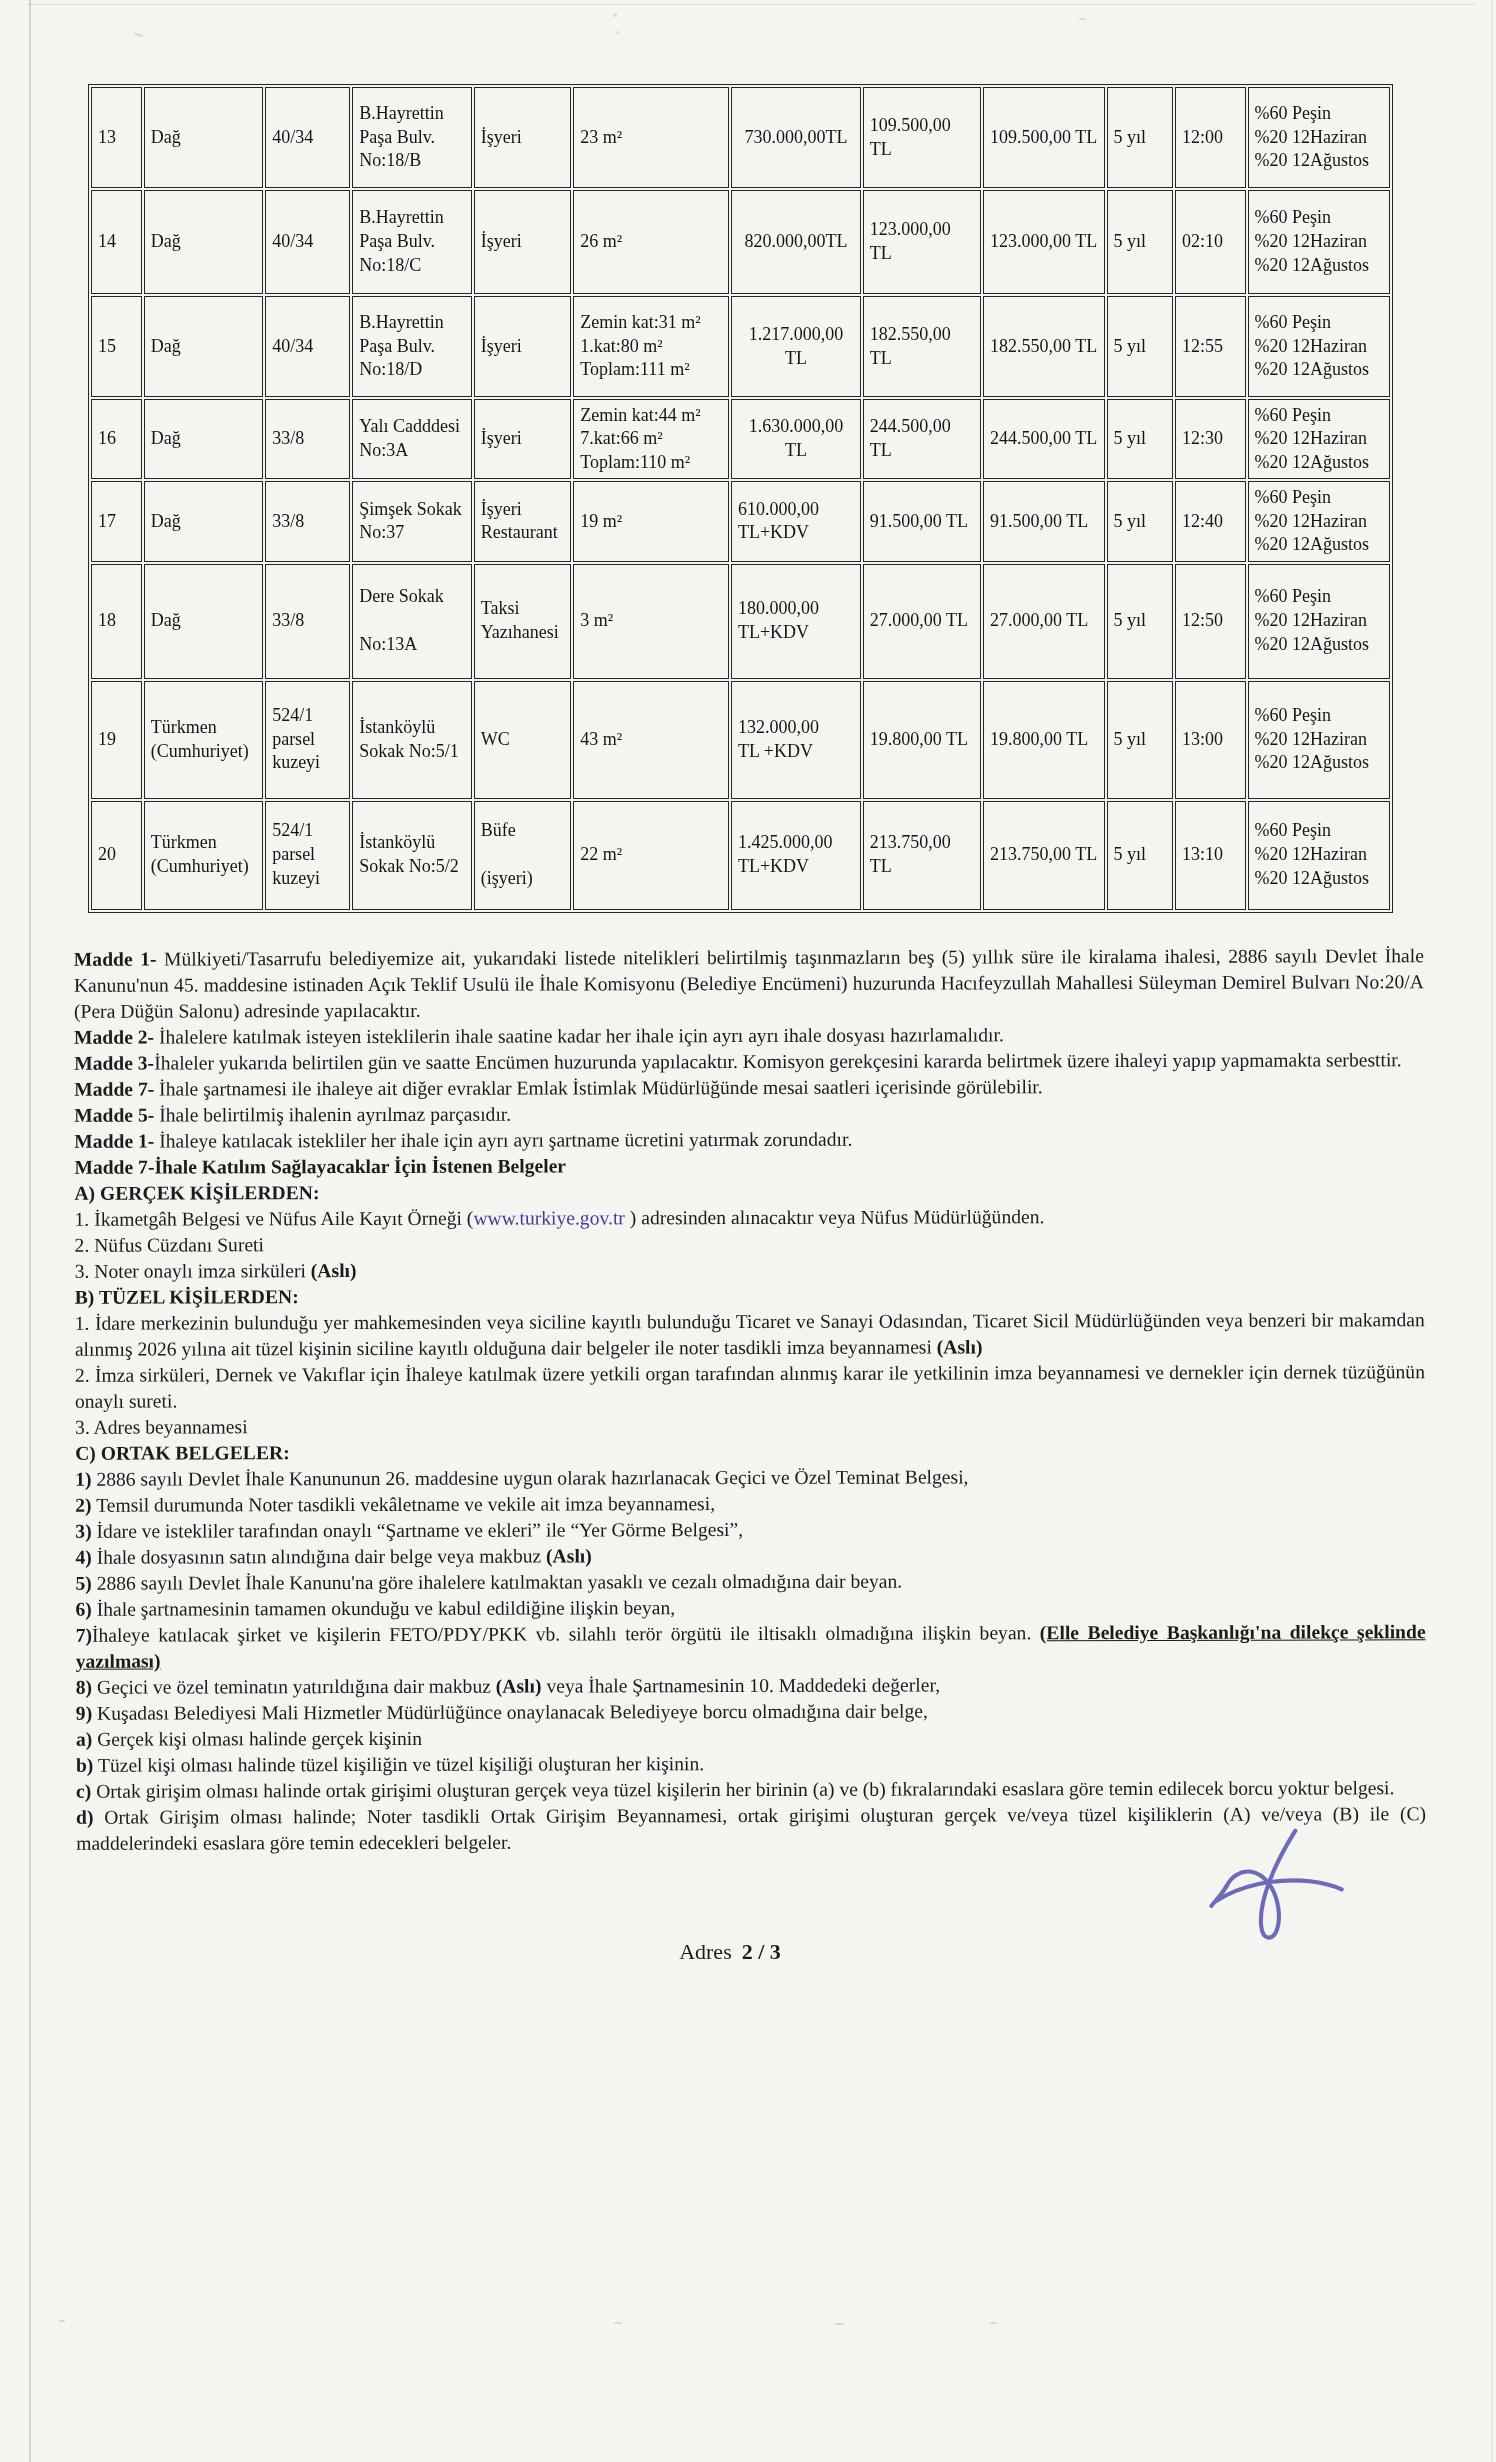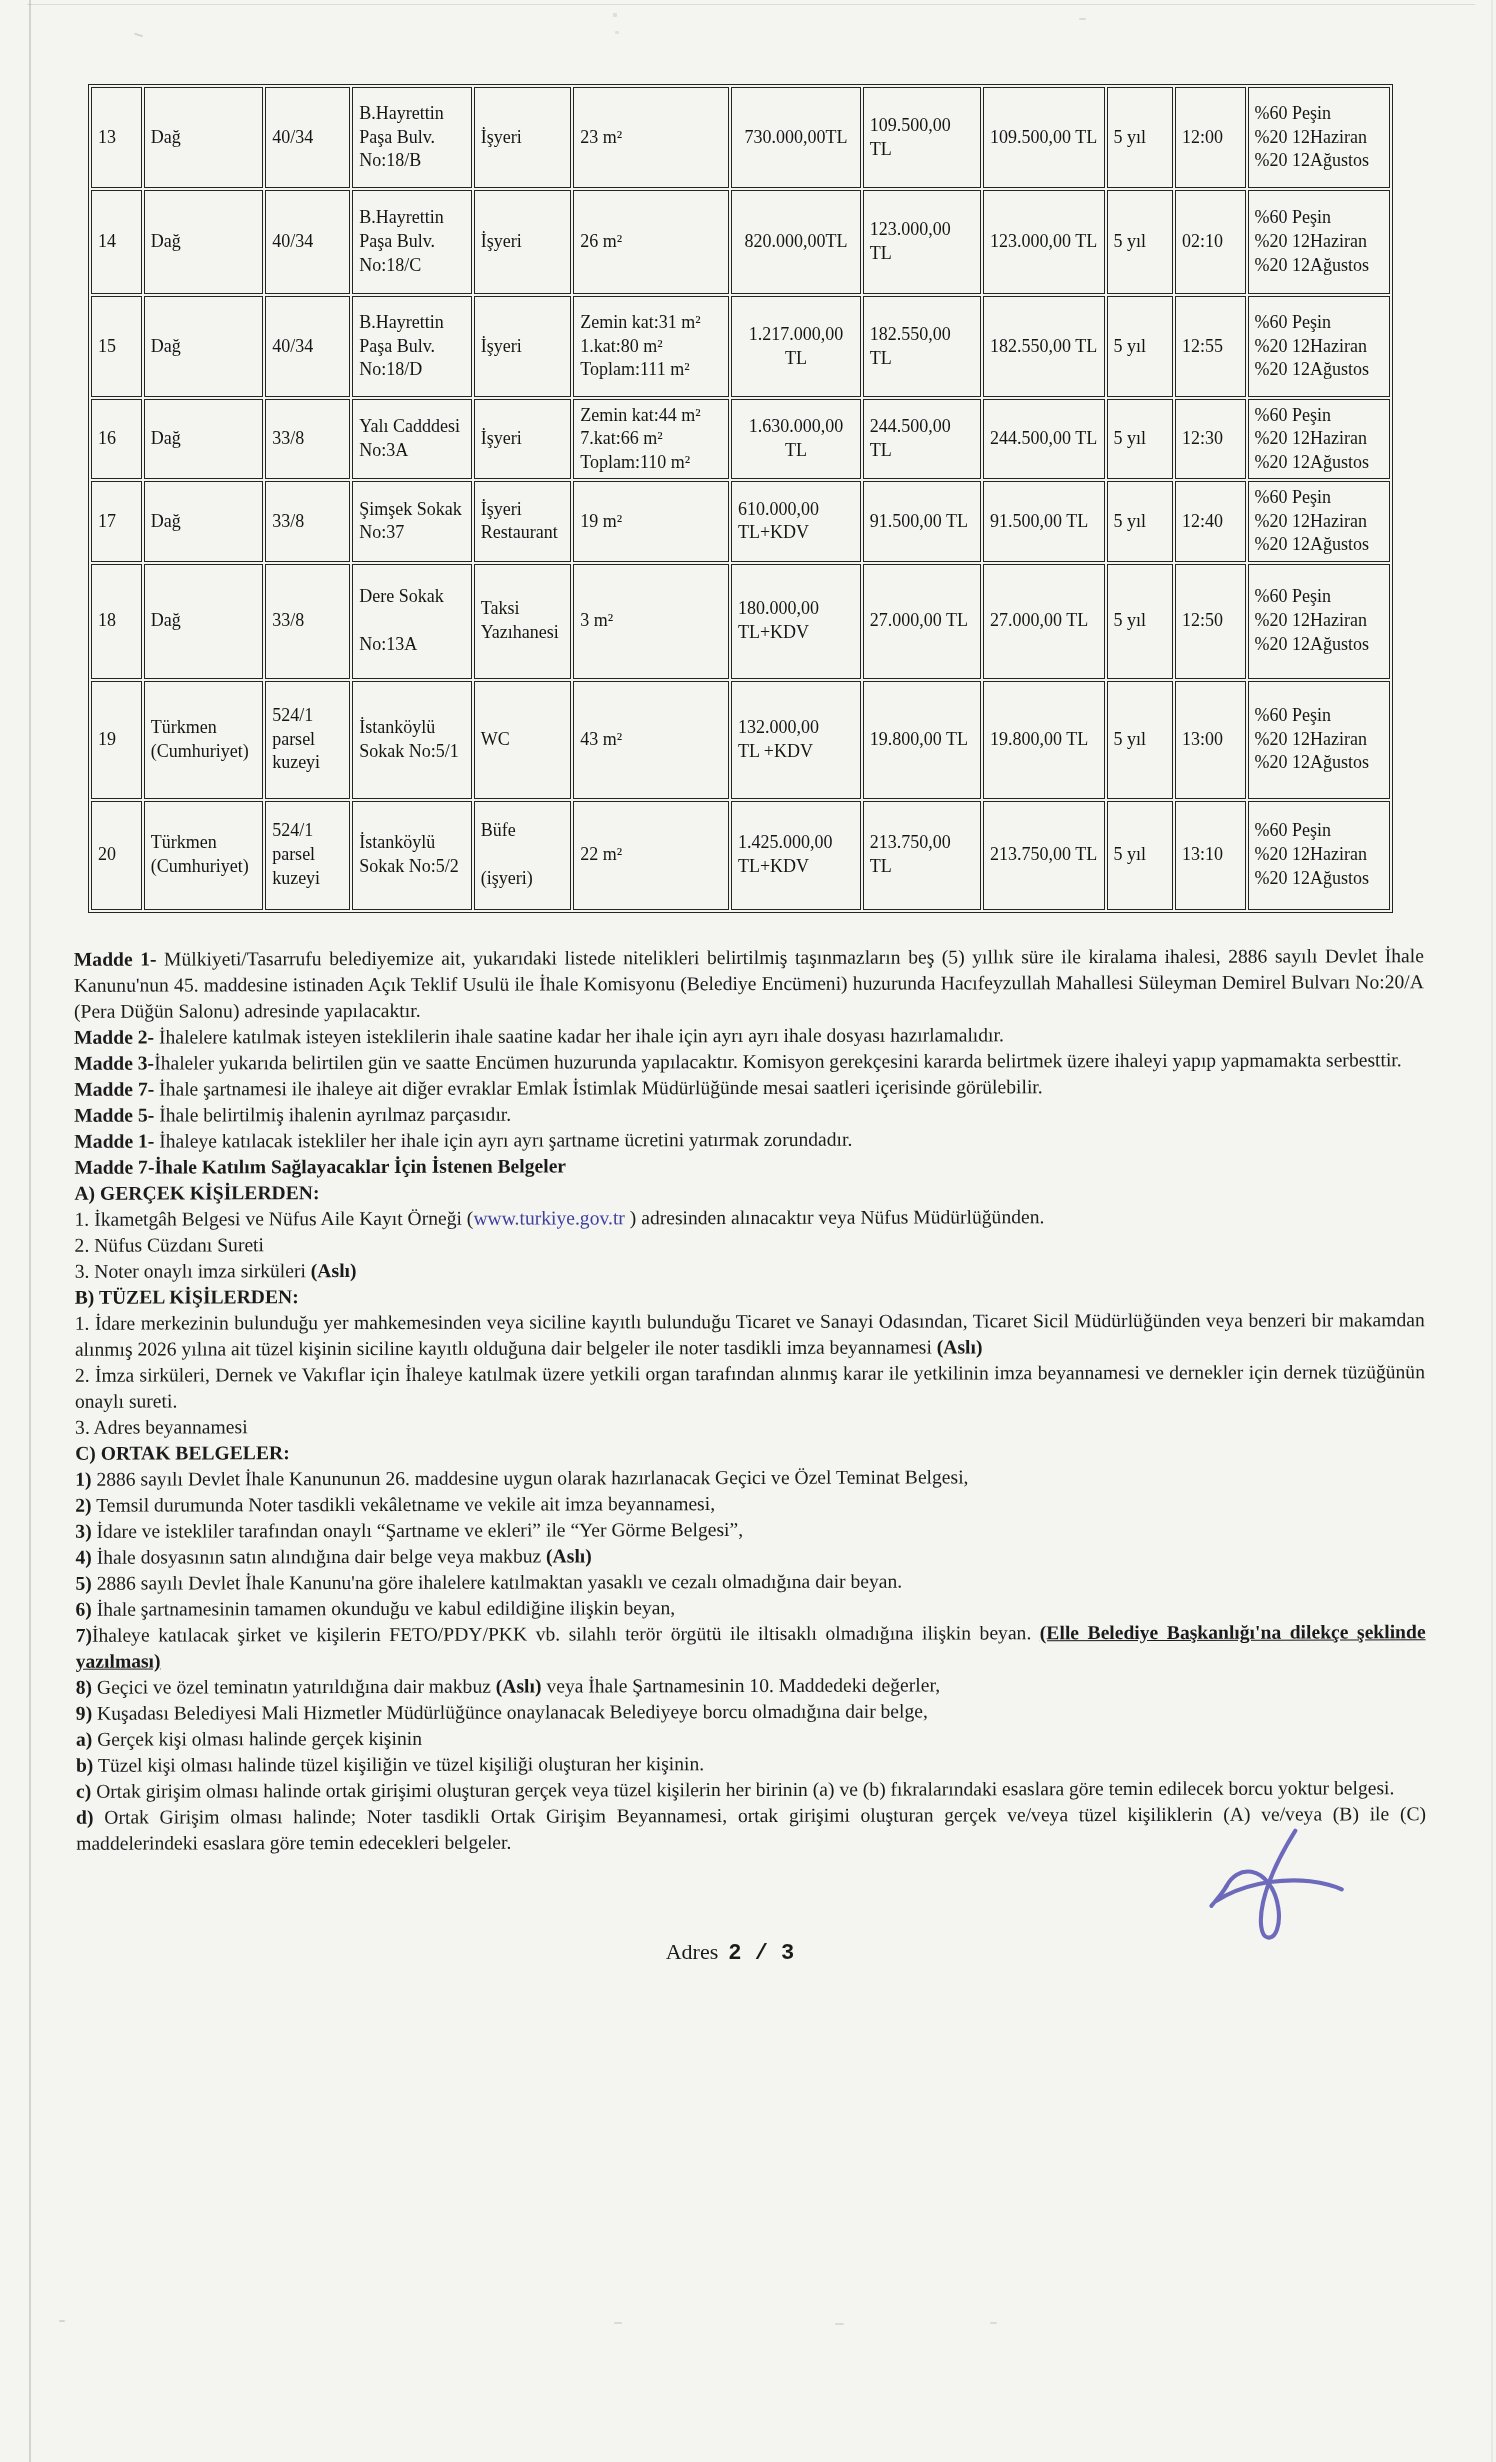--- a/index.html
+++ b/index.html
@@ -53,21 +53,21 @@
   .seg-n{font-weight:normal;}
   .seg-b{font-weight:bold;}
   .seg-bu{font-weight:bold;text-decoration:underline;}
   .seg-l{color:#3f3f9e;}
 
   
   .footer{
     position:absolute;left:0;top:1939px;width:1460px;
     text-align:center;font-size:22px;
   }
-  .footer .pageno{font-weight:bold;margin-left:10px;font-family:Liberation Mono, monospace;}
+  .footer .pageno{font-weight:bold;margin-left:10px;}
 
   
   .signature{position:absolute;left:1175px;top:1820px;width:182px;height:147px;}
 </style>
 </head>
 <body>
 
 <div class="page">
 
   <div class="edge-left"></div>

